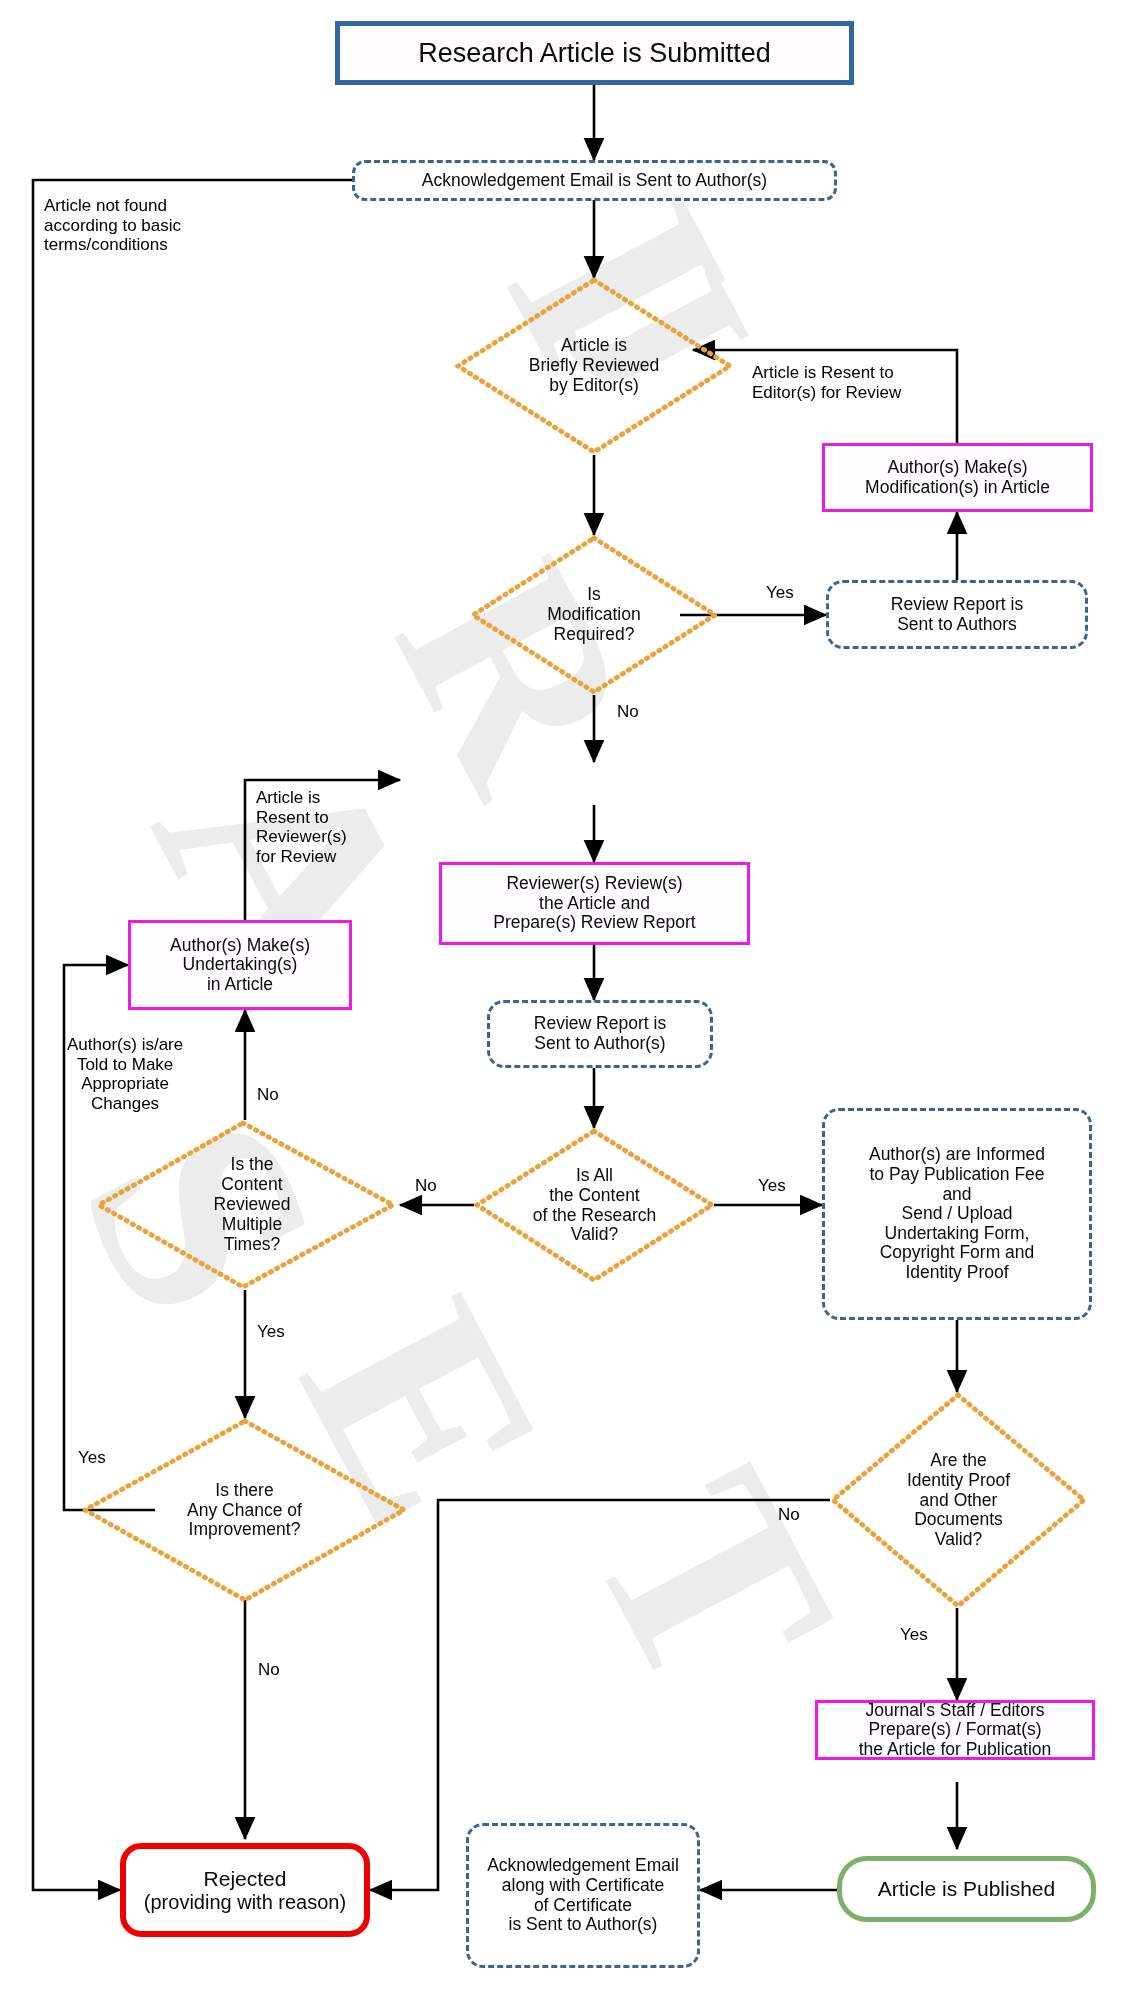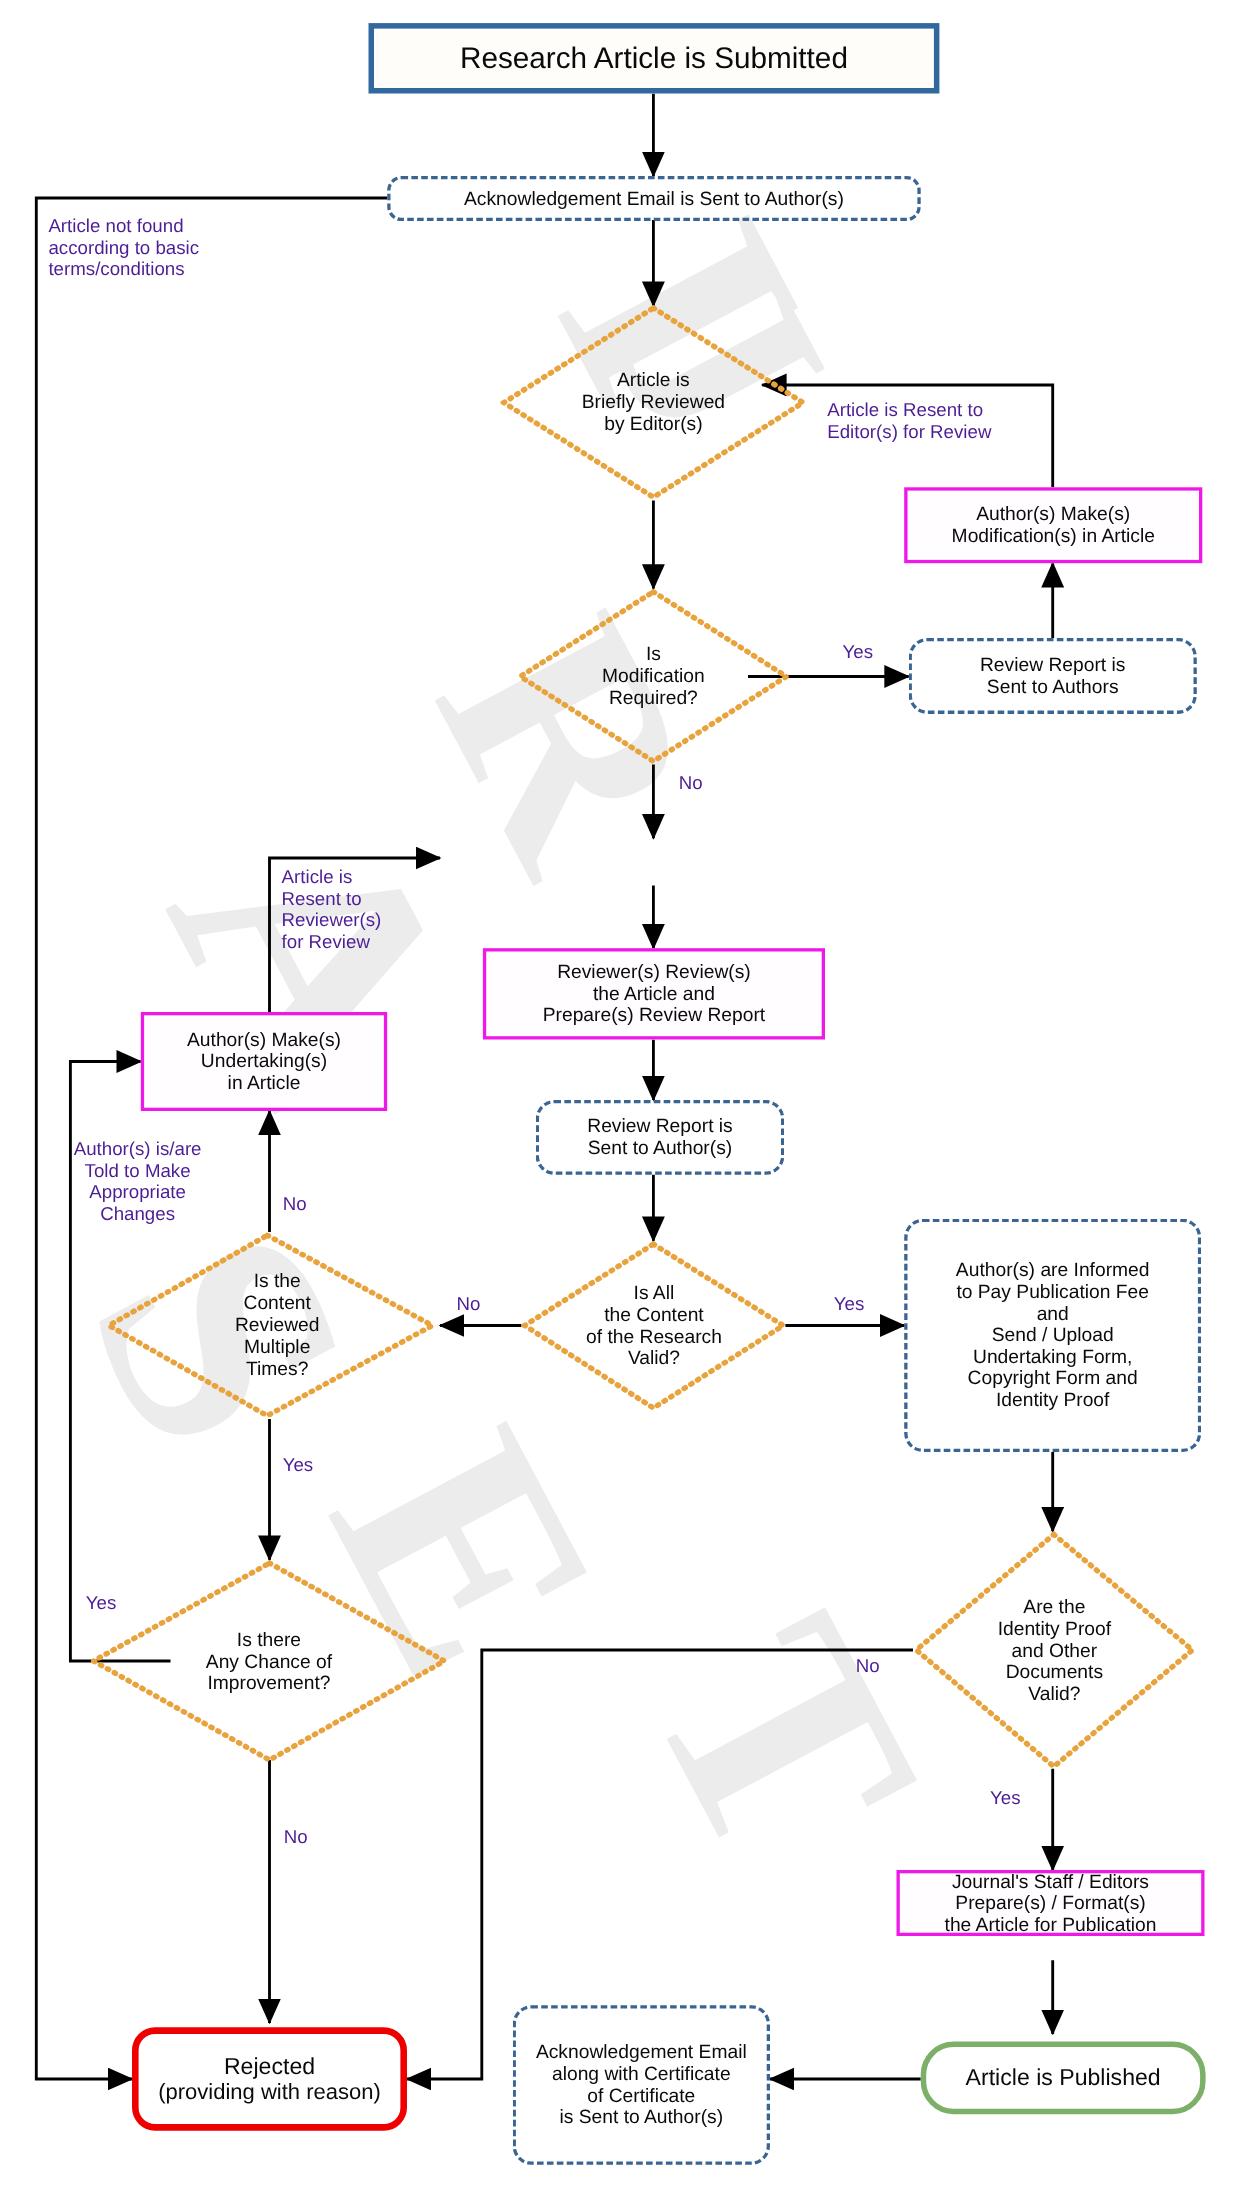--- a/index.html
+++ b/index.html
@@ -25,21 +25,21 @@
   .n-rej .sub{font-size:20px;}
 
   
   .dia{position:absolute;z-index:5;}
   .dia .shape{position:absolute;inset:0;}
   .dia .txt{position:absolute;inset:0;display:flex;align-items:center;justify-content:center;
             text-align:center;font-size:17.5px;line-height:1.14;color:#0a0a0a;}
   .dia .txt span{display:block;}
 
   
-  .elabel{position:absolute;font-size:17px;color:#4c1d95;z-index:6;line-height:1.16;}
+  .elabel{position:absolute;font-size:17px;color:#000000;z-index:6;line-height:1.16;}
 
   svg.edges{position:absolute;left:0;top:0;width:1133px;height:2000px;z-index:2;}
 </style>
 </head>
 <body>
 
 <div id="canvas">
 
   <div class="wm">
     <div class="wm-text" style="left:560px;top:110px;font-size:300px;transform:rotate(62deg);">I</div>

